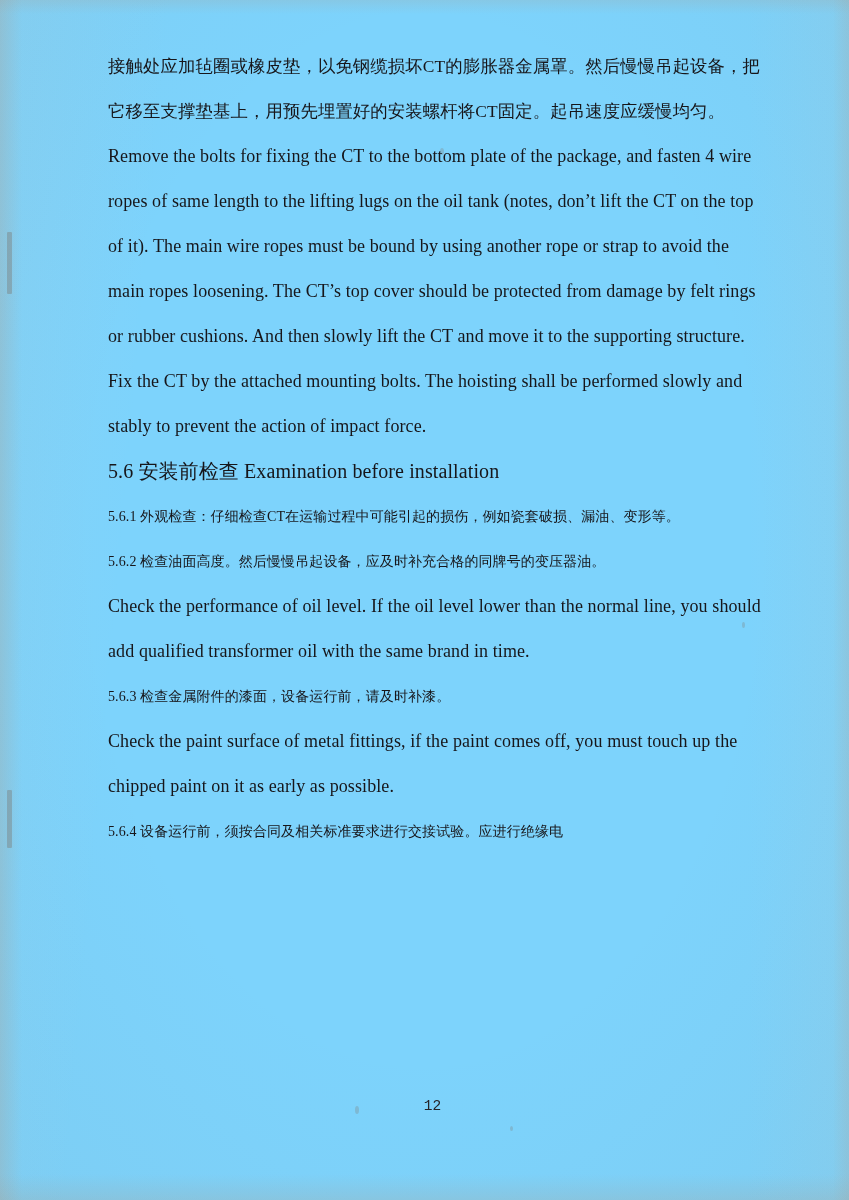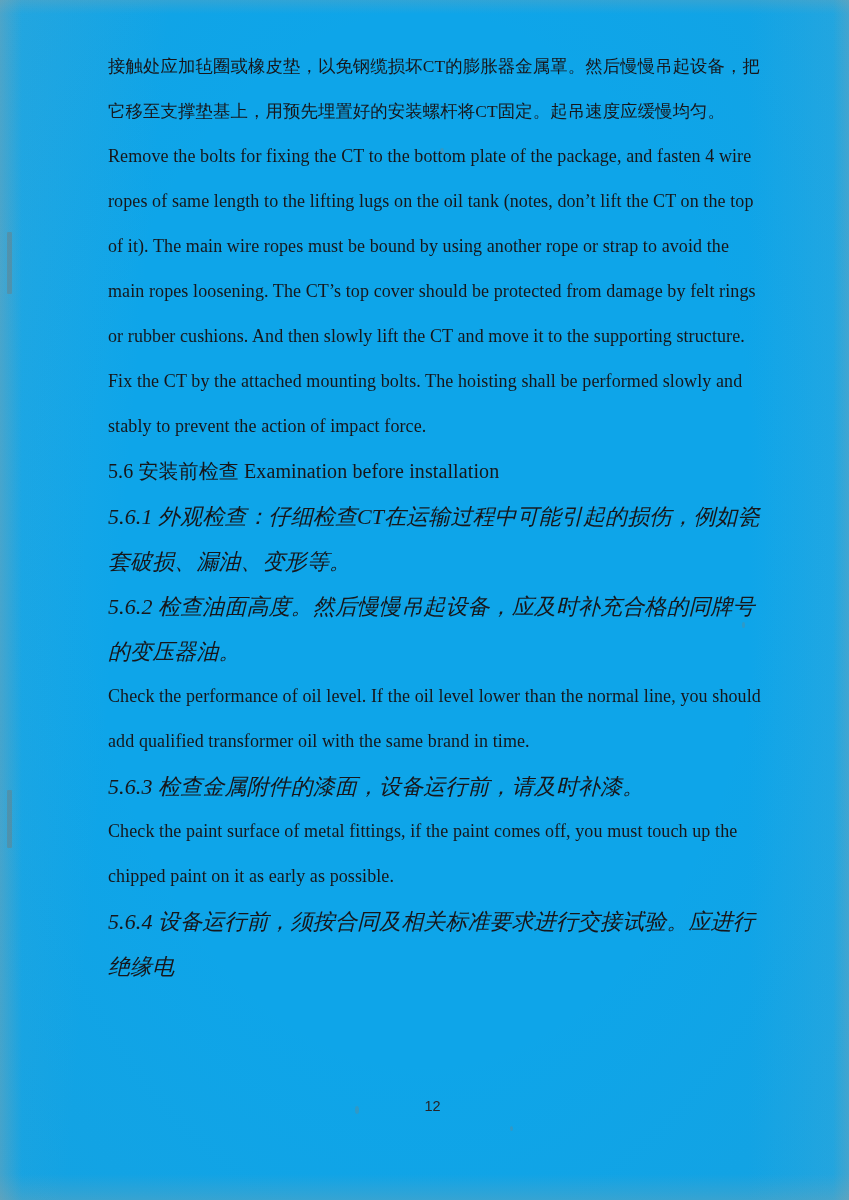--- a/index.html
+++ b/index.html
@@ -8,21 +8,21 @@
     background: #ffffff;
   }
   body {
     font-family: "Liberation Serif", serif;
   }
   .page {
     position: relative;
     width: 849px;
     height: 1200px;
     margin: 0 auto;
-    background: #0ea5e9;
+    background: #7dd3fc;
     overflow: hidden;
   }
   
   .scan-tint {
     position: absolute;
     inset: 0;
     background:
       radial-gradient(ellipse at 50% 45%, rgba(255,255,255,0.0) 55%, rgba(120,115,105,0.06) 100%),
       linear-gradient(95deg, rgba(200,195,185,0.10) 0%, rgba(255,255,255,0) 18%),
       linear-gradient(270deg, rgba(200,195,185,0.10) 0%, rgba(255,255,255,0) 12%);
@@ -85,39 +85,38 @@
     line-height: 45px;
     letter-spacing: 0.6px;
     word-spacing: 1px;
   }
   .en {
     font-size: 18px;
     line-height: 45px;
     letter-spacing: 0.05px;
   }
   .mixed {
-    font-size: 22px;
+    font-size: 14px;
     line-height: 45px;
     letter-spacing: 0.45px;
-    font-style: italic;
   }
   .heading {
     font-size: 20px;
     line-height: 45px;
     letter-spacing: 0.4px;
   }
   .page-number {
     position: absolute;
     left: 16px;
     right: 0;
     top: 1098px;
     text-align: center;
     font-size: 14.5px;
     color: #262428;
-    font-family: Liberation Sans, sans-serif;
+    font-family: Liberation Mono, monospace;
   }
   .speck {
     position: absolute;
     background: rgba(130,126,118,0.30);
     pointer-events: none;
     border-radius: 50%;
   }
 </style>
 </head>
 <body>

